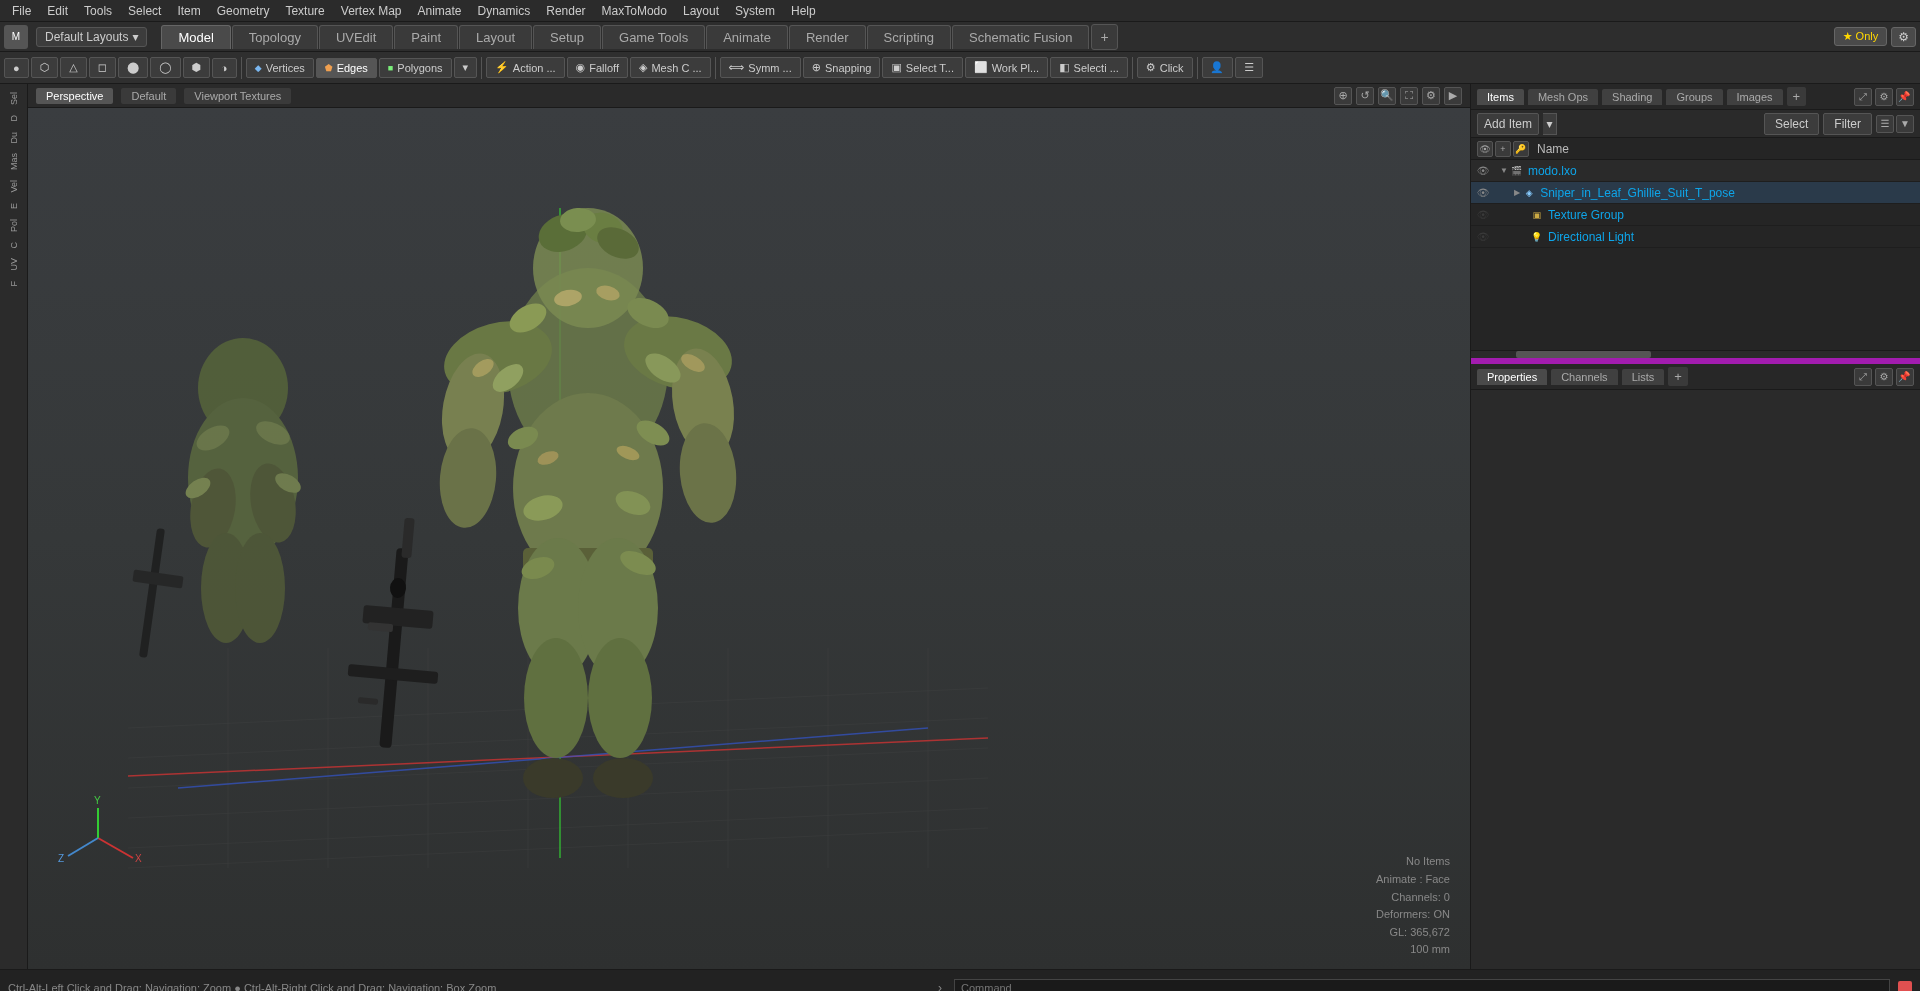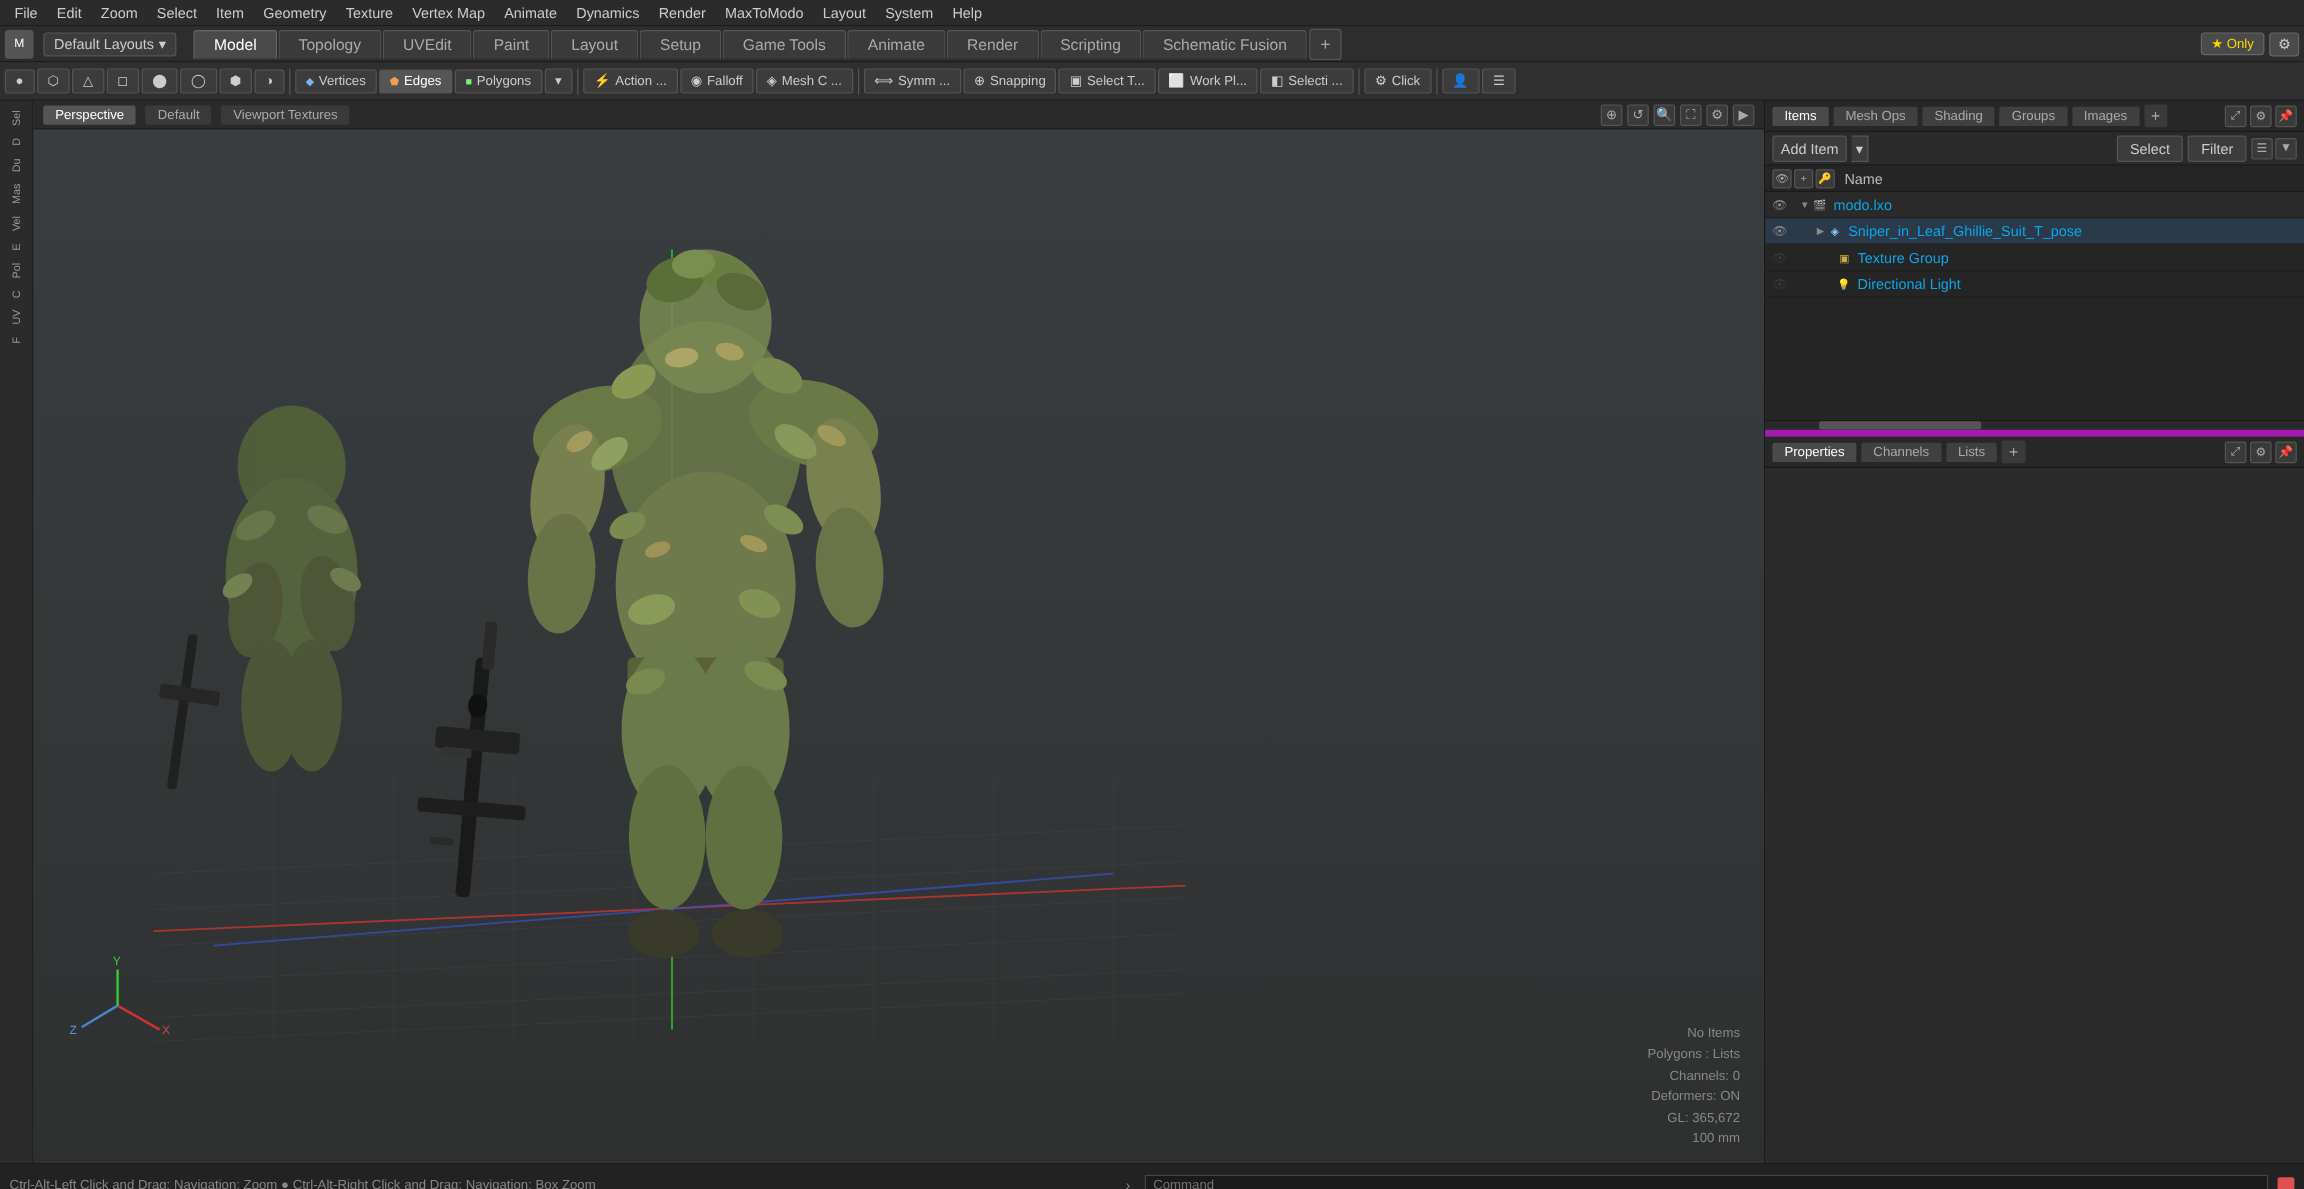--- a/index.html
+++ b/index.html
@@ -443,21 +443,21 @@
       width: 100%; height: 100%;
       pointer-events: none;
     }
   </style>
 </head>
 <body>
 
 <div id="menu-bar">
   <div class="menu-item">File</div>
   <div class="menu-item">Edit</div>
-  <div class="menu-item">Zoom</div>
+  <div class="menu-item">Tools</div>
   <div class="menu-item">Select</div>
   <div class="menu-item">Item</div>
   <div class="menu-item">Geometry</div>
   <div class="menu-item">Texture</div>
   <div class="menu-item">Vertex Map</div>
   <div class="menu-item">Animate</div>
   <div class="menu-item">Dynamics</div>
   <div class="menu-item">Render</div>
   <div class="menu-item">MaxToModo</div>
   <div class="menu-item">Layout</div>
@@ -679,21 +679,21 @@
         <ellipse cx="155" cy="125" rx="18" ry="10" fill="#7a8a50" transform="rotate(25,155,125)"></ellipse>
         <ellipse cx="80" cy="180" rx="14" ry="8" fill="#8a9a58" transform="rotate(-35,80,180)"></ellipse>
         <ellipse cx="170" cy="175" rx="14" ry="8" fill="#829255" transform="rotate(30,170,175)"></ellipse>
 
         <rect x="30" y="220" width="8" height="130" rx="3" fill="#1a1a1a" transform="rotate(8,34,285)"></rect>
         <rect x="15" y="265" width="50" height="12" rx="2" fill="#222" transform="rotate(8,40,271)"></rect>
       </svg>
 
       <div id="viewport-status">
         <div>No Items</div>
-        <div>Polygons : Lists</div>
+        <div>Animate : Face</div>
         <div>Channels: 0</div>
         <div>Deformers: ON</div>
         <div>GL: 365,672</div>
         <div>100 mm</div>
       </div>
     </div>
   </div>
 
   <div id="right-panel">
 

